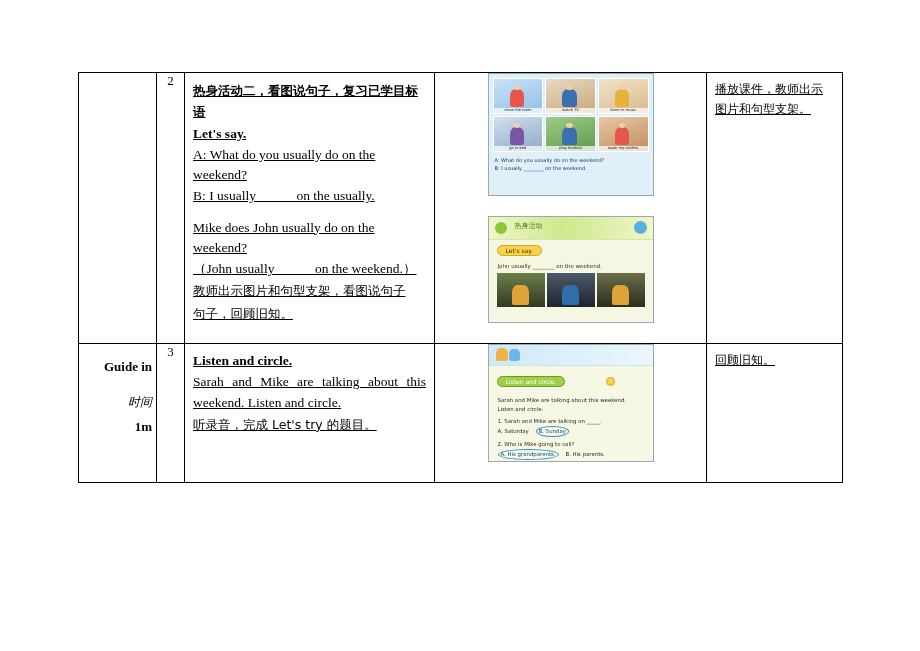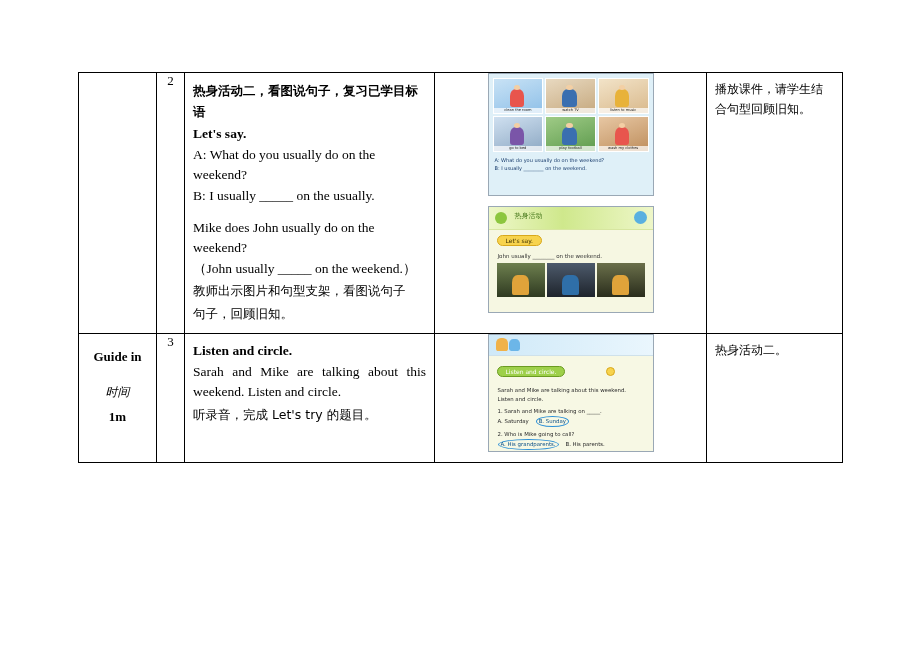--- a/index.html
+++ b/index.html
@@ -34,31 +34,33 @@
     padding: 0;
   }
   .col-stage { width: 78px; }
   .col-num { width: 28px; }
   .col-content { width: 250px; }
   .col-media { width: 272px; }
   .col-notes { width: 136px; }
 
   .cell-pad {
     padding: 7px 8px 8px 8px;
+    text-decoration: underline;
   }
   .stage-cell {
     text-align: center;
     vertical-align: middle;
     font-size: 13px;
     font-weight: bold;
     font-family: "Liberation Serif", serif;
   }
   .stage-inner {
     padding: 10px 4px;
     line-height: 2.0;
+    text-align: right;
   }
   .stage-cn {
     font-family: "DejaVu Sans", sans-serif;
     font-size: 12px;
     font-weight: normal;
     font-style: italic;
   }
   .num-cell {
     text-align: center;
     vertical-align: middle;
@@ -85,21 +87,21 @@
   .gap-line { height: 10px; }
   .justify {
     text-align: justify;
     text-justify: inter-word;
   }
 
   
   .media-cell { padding: 8px 0 8px 0; text-align: center; }
   .slide {
     width: 166px;
-    margin: 0 auto 10px auto;
+    margin: 0 auto 20px auto;
     border: 1px solid #9aa8b5;
     background: #f4f7d8;
     box-sizing: border-box;
     position: relative;
     overflow: hidden;
   }
   .slide-1 { height: 123px; background: #dff0f8; }
   .slide-2 { height: 107px; background: #f6f7e2; }
   .slide-3 { height: 118px; background: #f7f8e4; }
 
@@ -384,21 +386,21 @@
                 </div>
               <div class="ph ph3">
                   <div class="pers"></div>
                 </div>
             </div>
           </div>
 
         </td>
         <td class="notes-cell">
           <div class="cell-pad">
-            <span>播放课件，请学生结合句型回顾旧知。</span>
+            <span>播放课件，教师出示图片和句型支架。</span>
           </div>
         </td>
       </tr>
 
       <tr>
         <td class="stage-cell">
           <div class="stage-inner">
             <div>Guide in</div>
             <div class="gap-line"></div>
             <div class="stage-cn">时间</div>
@@ -438,20 +440,20 @@
               <div>
                 <span class="circ">A. His grandparents.</span>
                 &nbsp;&nbsp;
                 <span>B. His parents.</span>
               </div>
             </div>
           </div>
         </td>
         <td class="notes-cell">
           <div class="cell-pad">
-            <span>热身活动二。</span>
+            <span>回顾旧知。</span>
           </div>
         </td>
       </tr>
     </tbody>
   </table>
 
 </div>
 
 </body></html>

